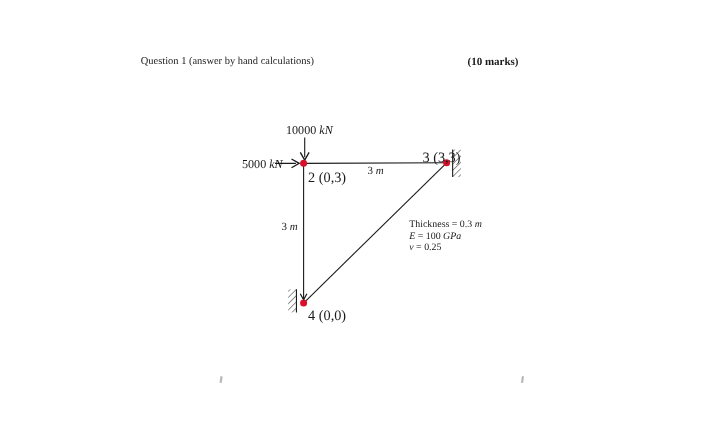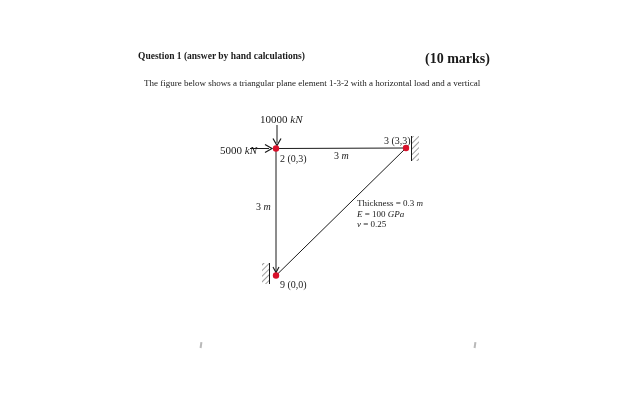--- a/index.html
+++ b/index.html
@@ -1,27 +1,27 @@
 <!DOCTYPE html>
 <html><head>
 <meta charset="utf-8">
 <style>
   html,body{margin:0;padding:0;background:#fff;}
   .page{
     position:relative;width:640px;height:400px;background:#fff;overflow:hidden;
     font-family:"Liberation Serif","DejaVu Serif",serif;color:#1a1a1a;
   }
   .abs{position:absolute;white-space:nowrap;}
-  .title-left{left:138px;top:51px;font-weight:bold;font-size:9.5px;}
-  .title-right{left:425px;top:51px;font-weight:bold;font-size:14px;}
+  .title-left{left:128px;top:51px;font-weight:normal;font-size:9.5px;}
+  .title-right{left:425px;top:51px;font-weight:bold;font-size:10px;}
   .para{left:144px;top:77px;font-size:9px;line-height:12px;}
   .fig-label{font-size:11px;}
-  .node-label{font-size:10px;}
+  .node-label{font-size:13px;}
   .dim-label{font-size:10px;}
-  .props{left:357px;top:198px;font-size:9px;line-height:10.5px;}
+  .props{left:372px;top:198px;font-size:9px;line-height:10.5px;}
   .footer-text{left:155px;top:320px;font-size:9.5px;}
   .lbl-vload{left:260px;top:113px;}
   .lbl-hload{left:220px;top:144px;}
   .lbl-node2{left:280px;top:153px;}
   .lbl-node3{left:384px;top:135px;}
   .lbl-node1{left:280px;top:279px;}
   .lbl-dimh{left:334px;top:150px;}
   .lbl-dimv{left:256px;top:201px;}
   .figure-svg{position:absolute;left:195px;top:105px;}
   .bracket-mark{
@@ -34,21 +34,20 @@
 </style>
 </head>
 <body>
 
 <div class="page">
 
   <span class="abs title-left">Question 1 (answer by hand calculations)</span>
   <span class="abs title-right">(10 marks)</span>
 
   <div class="abs para">
-    <div>The figure below shows a triangular plane element 1-3-2 with a horizontal load and a vertical</div>
   </div>
 
   <svg class="figure-svg" width="250" height="190" viewBox="0 0 250 190">
     <defs>
       <pattern id="hatch" width="4" height="4" patternUnits="userSpaceOnUse" patternTransform="rotate(45)">
         <line x1="0" y1="0" x2="0" y2="4" stroke="#4a4a4a" stroke-width="1.1"></line>
       </pattern>
     </defs>
 
     <line x1="81" y1="43.5" x2="211" y2="43" stroke="#1a1a1a" stroke-width="1"></line>
@@ -73,21 +72,21 @@
     <circle cx="211" cy="43" r="3.2" fill="#d8102a"></circle>
     <circle cx="81" cy="170.5" r="3.2" fill="#d8102a"></circle>
   </svg>
 
   <span class="abs fig-label lbl-vload"><span>10000</span> <i>kN</i></span>
 
   <span class="abs fig-label lbl-hload"><span>5000</span> <i>kN</i></span>
 
   <span class="abs node-label lbl-node2">2 (0,3)</span>
   <span class="abs node-label lbl-node3">3 (3,3)</span>
-  <span class="abs node-label lbl-node1">9 (0,0)</span>
+  <span class="abs node-label lbl-node1">4 (0,0)</span>
 
   <span class="abs dim-label lbl-dimh"><span>3</span> <i>m</i></span>
 
   <span class="abs dim-label lbl-dimv"><span>3</span> <i>m</i></span>
 
   <div class="abs props">
     <div><span>Thickness = 0.3</span> <i>m</i></div>
     <div><i>E</i> <span>= 100</span> <i>GPa</i></div>
     <div><i>v</i> <span>= 0.25</span></div>
   </div>

